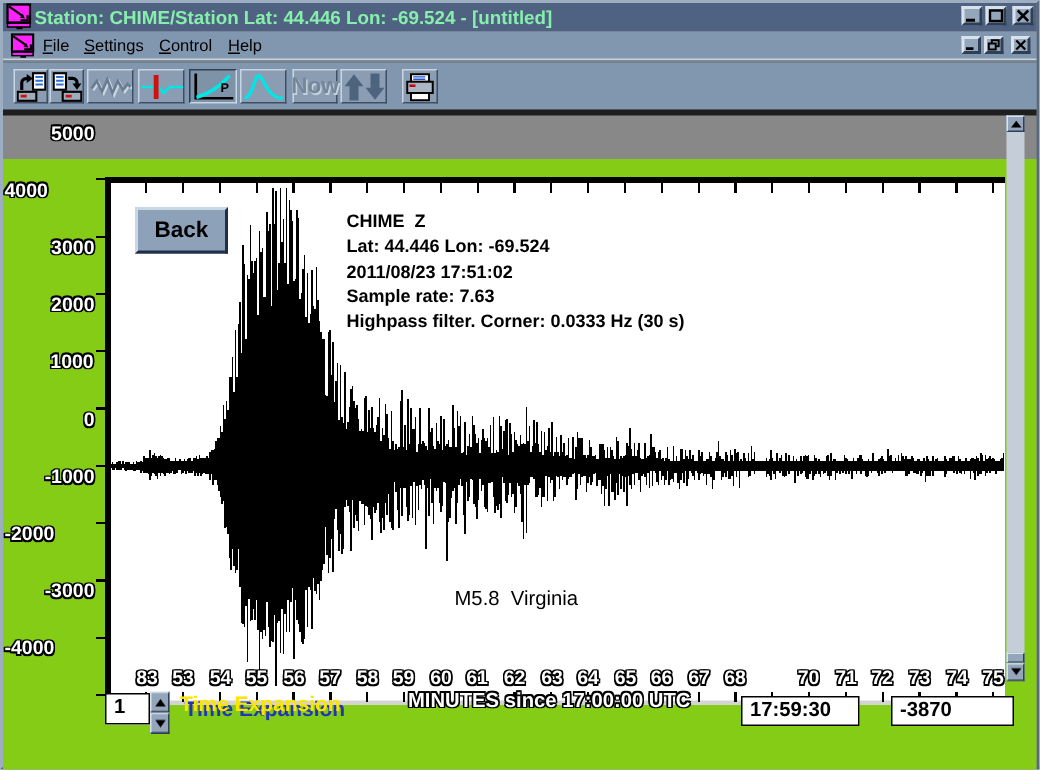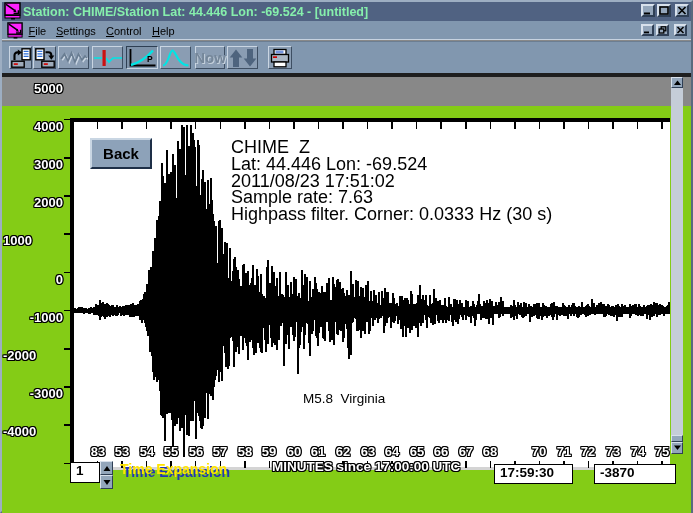--- a/index.html
+++ b/index.html
@@ -27,21 +27,21 @@
 #axtop { left:68px; top:12px; width:600px; height:3.5px; background:#000; }
 #axleft { left:68px; top:12px; width:4px; height:350px; background:#000; }
 #plotbot { left:68px; top:361px; width:600px; height:2.5px; background:#D4D4D4; }
 .olab { position:absolute; transform:translateZ(0); font-size:13px; font-weight:bold; color:#fff;
   text-shadow:-1px -1px 0 #000, 1px -1px 0 #000, -1px 1px 0 #000, 1px 1px 0 #000,
   0 -1px 0 #000, 0 1px 0 #000, -1px 0 0 #000, 1px 0 0 #000; }
 #backbtn { transform:translateZ(0); left:88px; top:32px; width:62px; height:31px; background:#8DA2B9;
   border-top:2px solid #C9D6E3; border-left:2px solid #C9D6E3;
   border-right:2px solid #1E2F47; border-bottom:2px solid #1E2F47;
   color:#000; font-weight:bold; font-size:15px; text-align:center; line-height:27px; }
-#anno { transform:translateZ(0); left:229px; top:33px; font-size:18px; font-weight:normal; color:#000; line-height:16.8px; white-space:pre; }
+#anno { transform:translateZ(0); left:229px; top:33px; font-size:12px; font-weight:bold; color:#000; line-height:16.8px; white-space:pre; }
 #mag { transform:translateZ(0); left:301px; top:285px; font-size:13.5px; color:#000; }
 #sbtrack { left:671px; top:88px; width:12px; height:346.6px; background:#C5CDD8; }
 .sbtn { position:absolute; background:#93A6BB; border-top:1.5px solid #D8E1EC; border-left:1.5px solid #D8E1EC;
   border-right:1.5px solid #2F3F55; border-bottom:1.5px solid #2F3F55; }
 .wbox { position:absolute; transform:translateZ(0); background:#fff; border:1.5px solid #000; color:#000;
   font-weight:bold; font-size:13.5px; padding-left:5px; }
 #timeexp { left:120px; top:461px; font-size:14px; font-weight:bold; color:#FFE400;
   text-shadow:3px 3px 0 #2335B5; transform:translateZ(0); }
 #minutes { left:272px; top:459px; }
 </style></head><body>
@@ -257,24 +257,24 @@
 <div class="olab" style="left:454px;top:444px;width:24px;text-align:center">67</div>
 <div class="olab" style="left:478px;top:444px;width:24px;text-align:center">68</div>
 <div class="olab" style="left:503px;top:468px;width:24px;text-align:right">69</div>
 <div class="olab" style="left:527px;top:444px;width:24px;text-align:center">70</div>
 <div class="olab" style="left:552px;top:444px;width:24px;text-align:center">71</div>
 <div class="olab" style="left:576px;top:444px;width:24px;text-align:center">72</div>
 <div class="olab" style="left:601px;top:444px;width:24px;text-align:center">73</div>
 <div class="olab" style="left:626px;top:444px;width:24px;text-align:center">74</div>
 <div class="olab" style="left:650px;top:444px;width:24px;text-align:center">75</div>
 <div class="olab" style="right:630px;top:80.5px;width:60px;text-align:right">5000</div>
-<div class="olab" style="right:630px;top:118.7px;width:60px;text-align:right">4000</div>
+<div class="olab" style="right:630px;top:118.7px;width:60px;">4000</div>
 <div class="olab" style="right:630px;top:156.9px;width:60px;text-align:right">3000</div>
 <div class="olab" style="right:630px;top:195.1px;width:60px;text-align:right">2000</div>
-<div class="olab" style="right:630px;top:233.3px;width:60px;text-align:left">1000</div>
+<div class="olab" style="right:615px;top:233.3px;width:60px;text-align:center">1000</div>
 <div class="olab" style="right:630px;top:271.5px;width:60px;text-align:right">0</div>
 <div class="olab" style="right:630px;top:309.7px;width:60px;text-align:right">-1000</div>
 <div class="olab" style="right:630px;top:347.9px;width:60px;text-align:left">-2000</div>
 <div class="olab" style="right:630px;top:386.1px;width:60px;text-align:right">-3000</div>
 <div class="olab" style="right:630px;top:424.3px;width:60px;text-align:left">-4000</div>
 <div class="abs" id="sbtrack"></div>
 <div class="sbtn abs" style="left:671px;top:77px;width:12px;height:11px">
   <svg width="9" height="8" viewBox="0 0 9 8">
       <path d="M4.5 1.5 L8 6 L1 6 z" fill="#000"></path>
     </svg>

